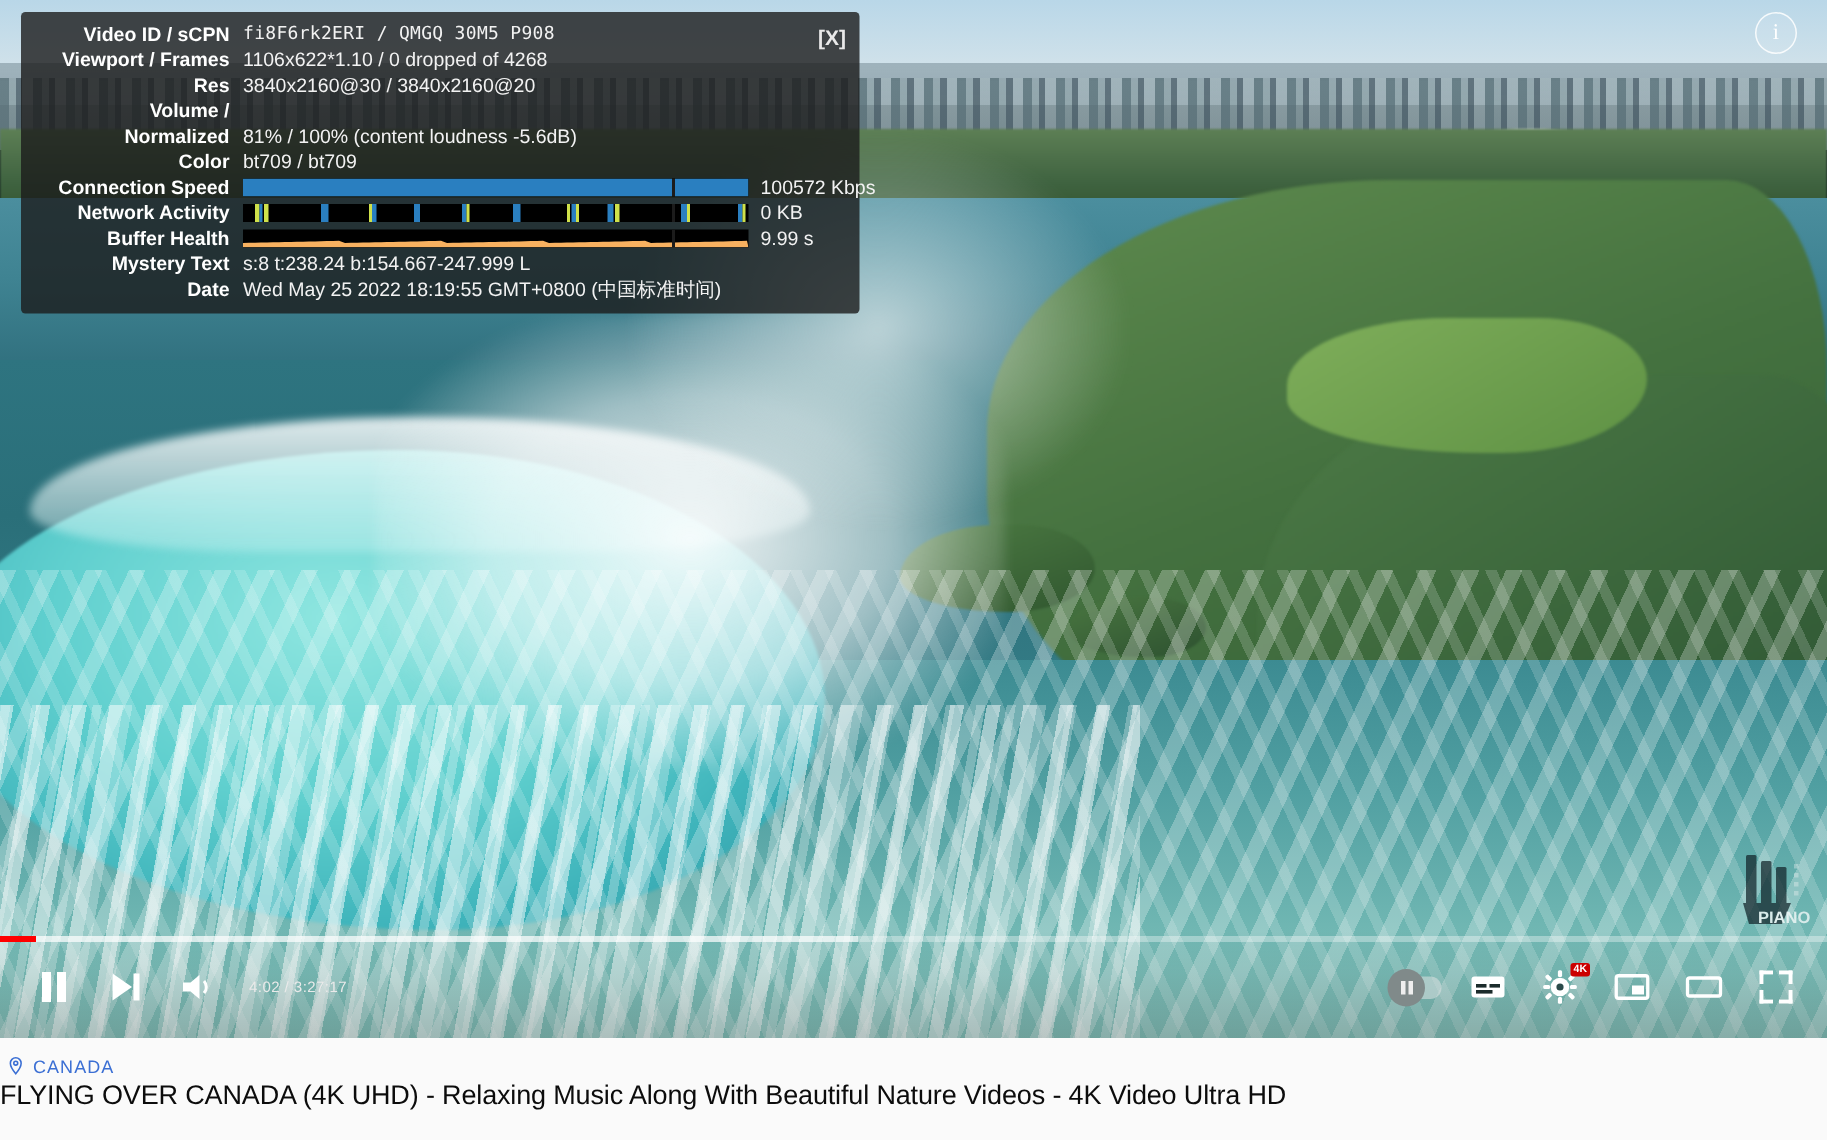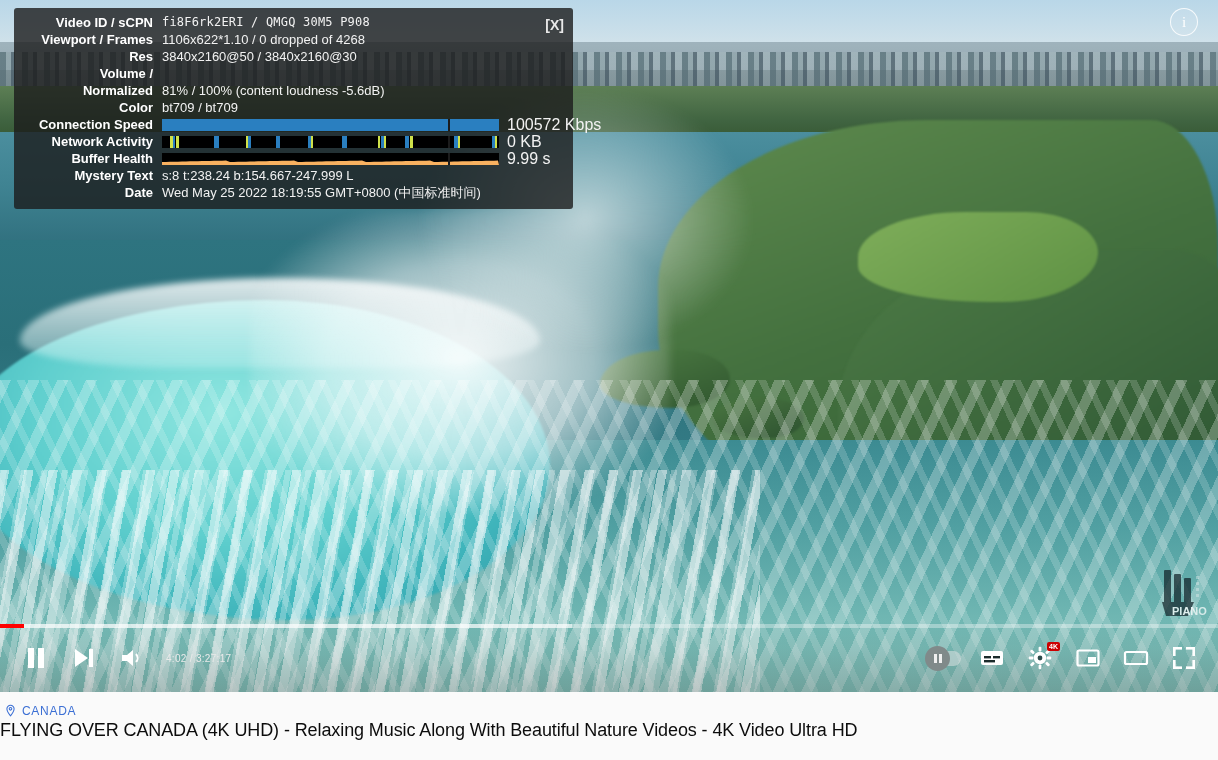--- a/index.html
+++ b/index.html
@@ -162,21 +162,21 @@
   }
   .sval {
     font-size: 13px; color: #f2f2f2; white-space: nowrap;
     font-weight: 400;
   }
   .sval.mono { font-family: "DejaVu Sans Mono", "Liberation Mono", monospace; font-size: 12px; letter-spacing: .2px; }
   .srow.graphrow { min-height: 16px; }
   .graph-wrap { display: flex; align-items: center; gap: 8px; }
   .graph { position: relative; width: 337px; height: 12px; background: #000; overflow: hidden; }
   .graph .split { position: absolute; top: 0; bottom: 0; left: 286px; width: 2px; background: #1c1c1c; }
-  .graph-val { font-size: 16px; color: #f2f2f2; white-space: nowrap; }
+  .graph-val { font-size: 13px; color: #f2f2f2; white-space: nowrap; }
 
   .bar-speed { position: absolute; left: 0; top: 0; height: 12px; background: #2a7fc0; }
   .bar-speed.b { left: 288px; width: 49px; }
 
   .act-tick { position: absolute; top: 0; height: 12px; }
 
   
   .controls {
     position: absolute; left: 0; bottom: 0; width: 1218px; height: 72px;
     background: linear-gradient(180deg, rgba(0,0,0,0) 0%, rgba(0,0,0,.05) 40%, rgba(0,0,0,.18) 100%);
@@ -288,21 +288,21 @@
       <div class="srow">
         <div class="slabel">Video ID / sCPN</div>
         <div class="sval mono">fi8F6rk2ERI / QMGQ 30M5 P908</div>
       </div>
       <div class="srow">
         <div class="slabel">Viewport / Frames</div>
         <div class="sval">1106x622*1.10 / 0 dropped of 4268</div>
       </div>
       <div class="srow">
         <div class="slabel">Res</div>
-        <div class="sval">3840x2160@50 / 3840x2160@30</div>
+        <div class="sval">3840x2160@30 / 3840x2160@20</div>
       </div>
       <div class="srow">
         <div class="slabel">Volume /</div>
         <div class="sval"></div>
       </div>
       <div class="srow">
         <div class="slabel">Normalized</div>
         <div class="sval">81% / 100% (content loudness -5.6dB)</div>
       </div>
       <div class="srow">

